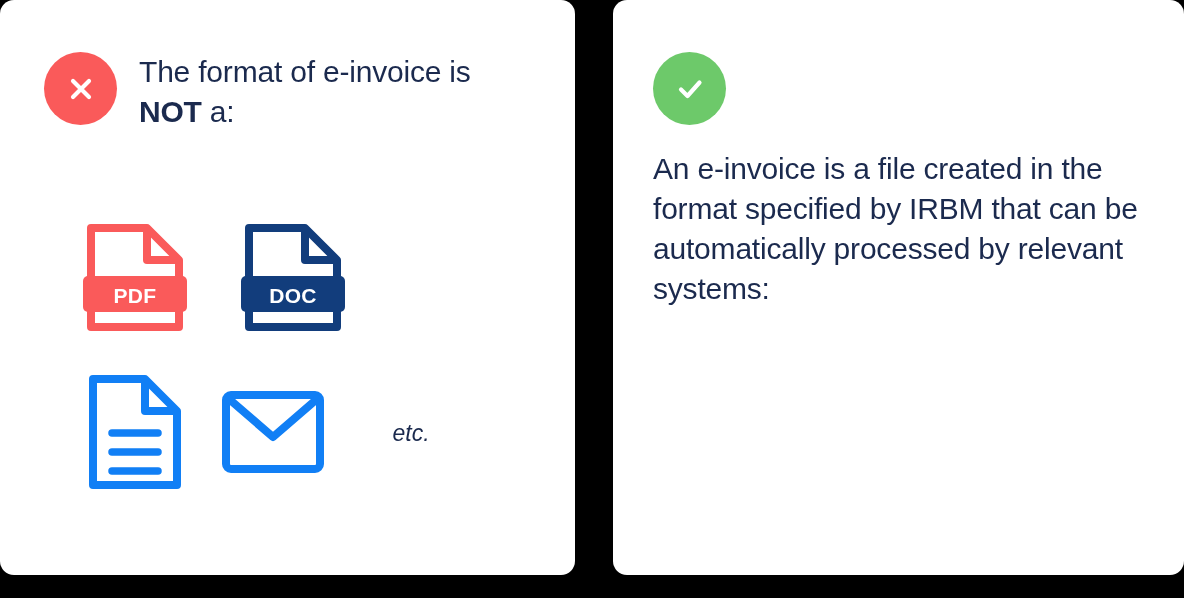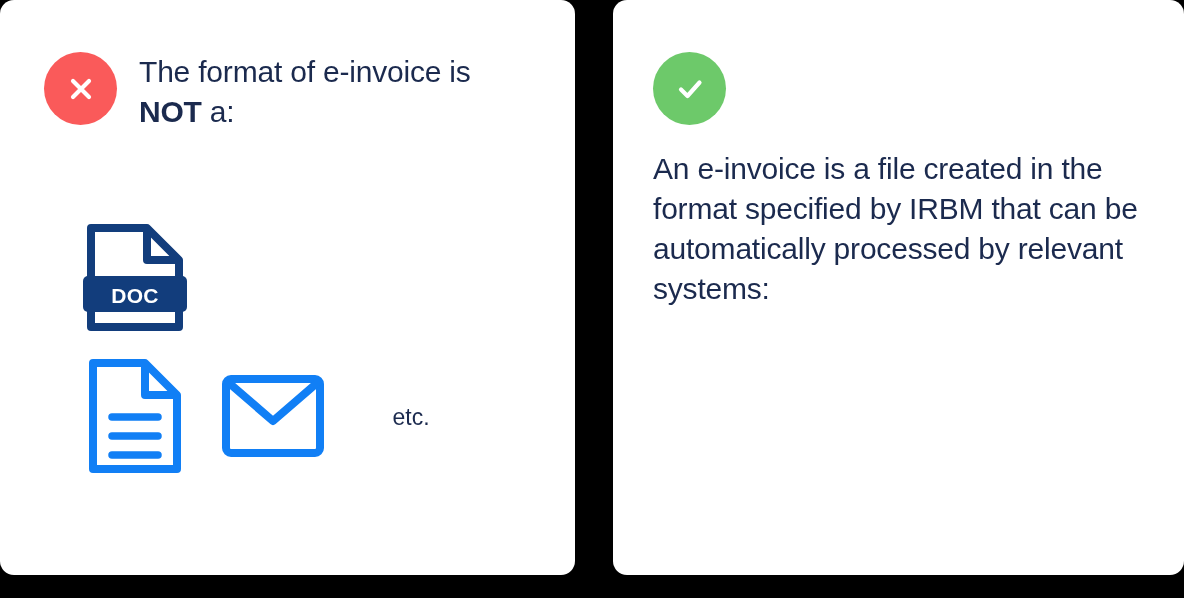--- a/index.html
+++ b/index.html
@@ -81,21 +81,21 @@
   .headline b { font-weight: 700; }
 
   
   .icon-row {
     position: absolute;
     display: flex;
     align-items: center;
   }
 
   .row-files-1 { left: 80px; top: 222px; gap: 48px; }
-  .row-files-2 { left: 80px; top: 360px; gap: 28px; }
+  .row-files-2 { left: 80px; top: 376px; gap: 28px; font-style: italic; }
 
   .icon-cell {
     width: 110px;
     height: 115px;
     display: flex;
     align-items: center;
     justify-content: center;
     position: relative;
   }
 
@@ -135,20 +135,30 @@
           </svg>
         </span>
       </div>
       <div class="headline">
         <span>The format of e-invoice is </span><b>NOT</b><span> a:</span>
       </div>
     </div>
 
     <div class="icon-row row-files-1">
 
+      <div class="icon-cell">
+        <span>
+          <svg width="104" height="115" viewBox="0 0 104 115">
+            <path d="M8 8 H64 L96 40 V107 H8 Z" fill="none" stroke="#fa5a5a" stroke-width="8" stroke-linejoin="round"></path>
+            <path d="M64 8 V40 H96" fill="none" stroke="#fa5a5a" stroke-width="8" stroke-linejoin="round"></path>
+            <rect x="0" y="56" width="104" height="36" rx="5" fill="#fa5a5a"></rect>
+          </svg>
+        </span>
+        <span class="file-label" style="top:62px;color:#ffffff">PDF</span>
+      </div>
 
       <div class="icon-cell">
         <span>
           <svg width="104" height="115" viewBox="0 0 104 115">
             <path d="M8 8 H64 L96 40 V107 H8 Z" fill="none" stroke="#123d7c" stroke-width="8" stroke-linejoin="round"></path>
             <path d="M64 8 V40 H96" fill="none" stroke="#123d7c" stroke-width="8" stroke-linejoin="round"></path>
             <rect x="0" y="56" width="104" height="36" rx="5" fill="#123d7c"></rect>
           </svg>
         </span>
         <span class="file-label" style="top:62px;color:#ffffff">DOC</span>

